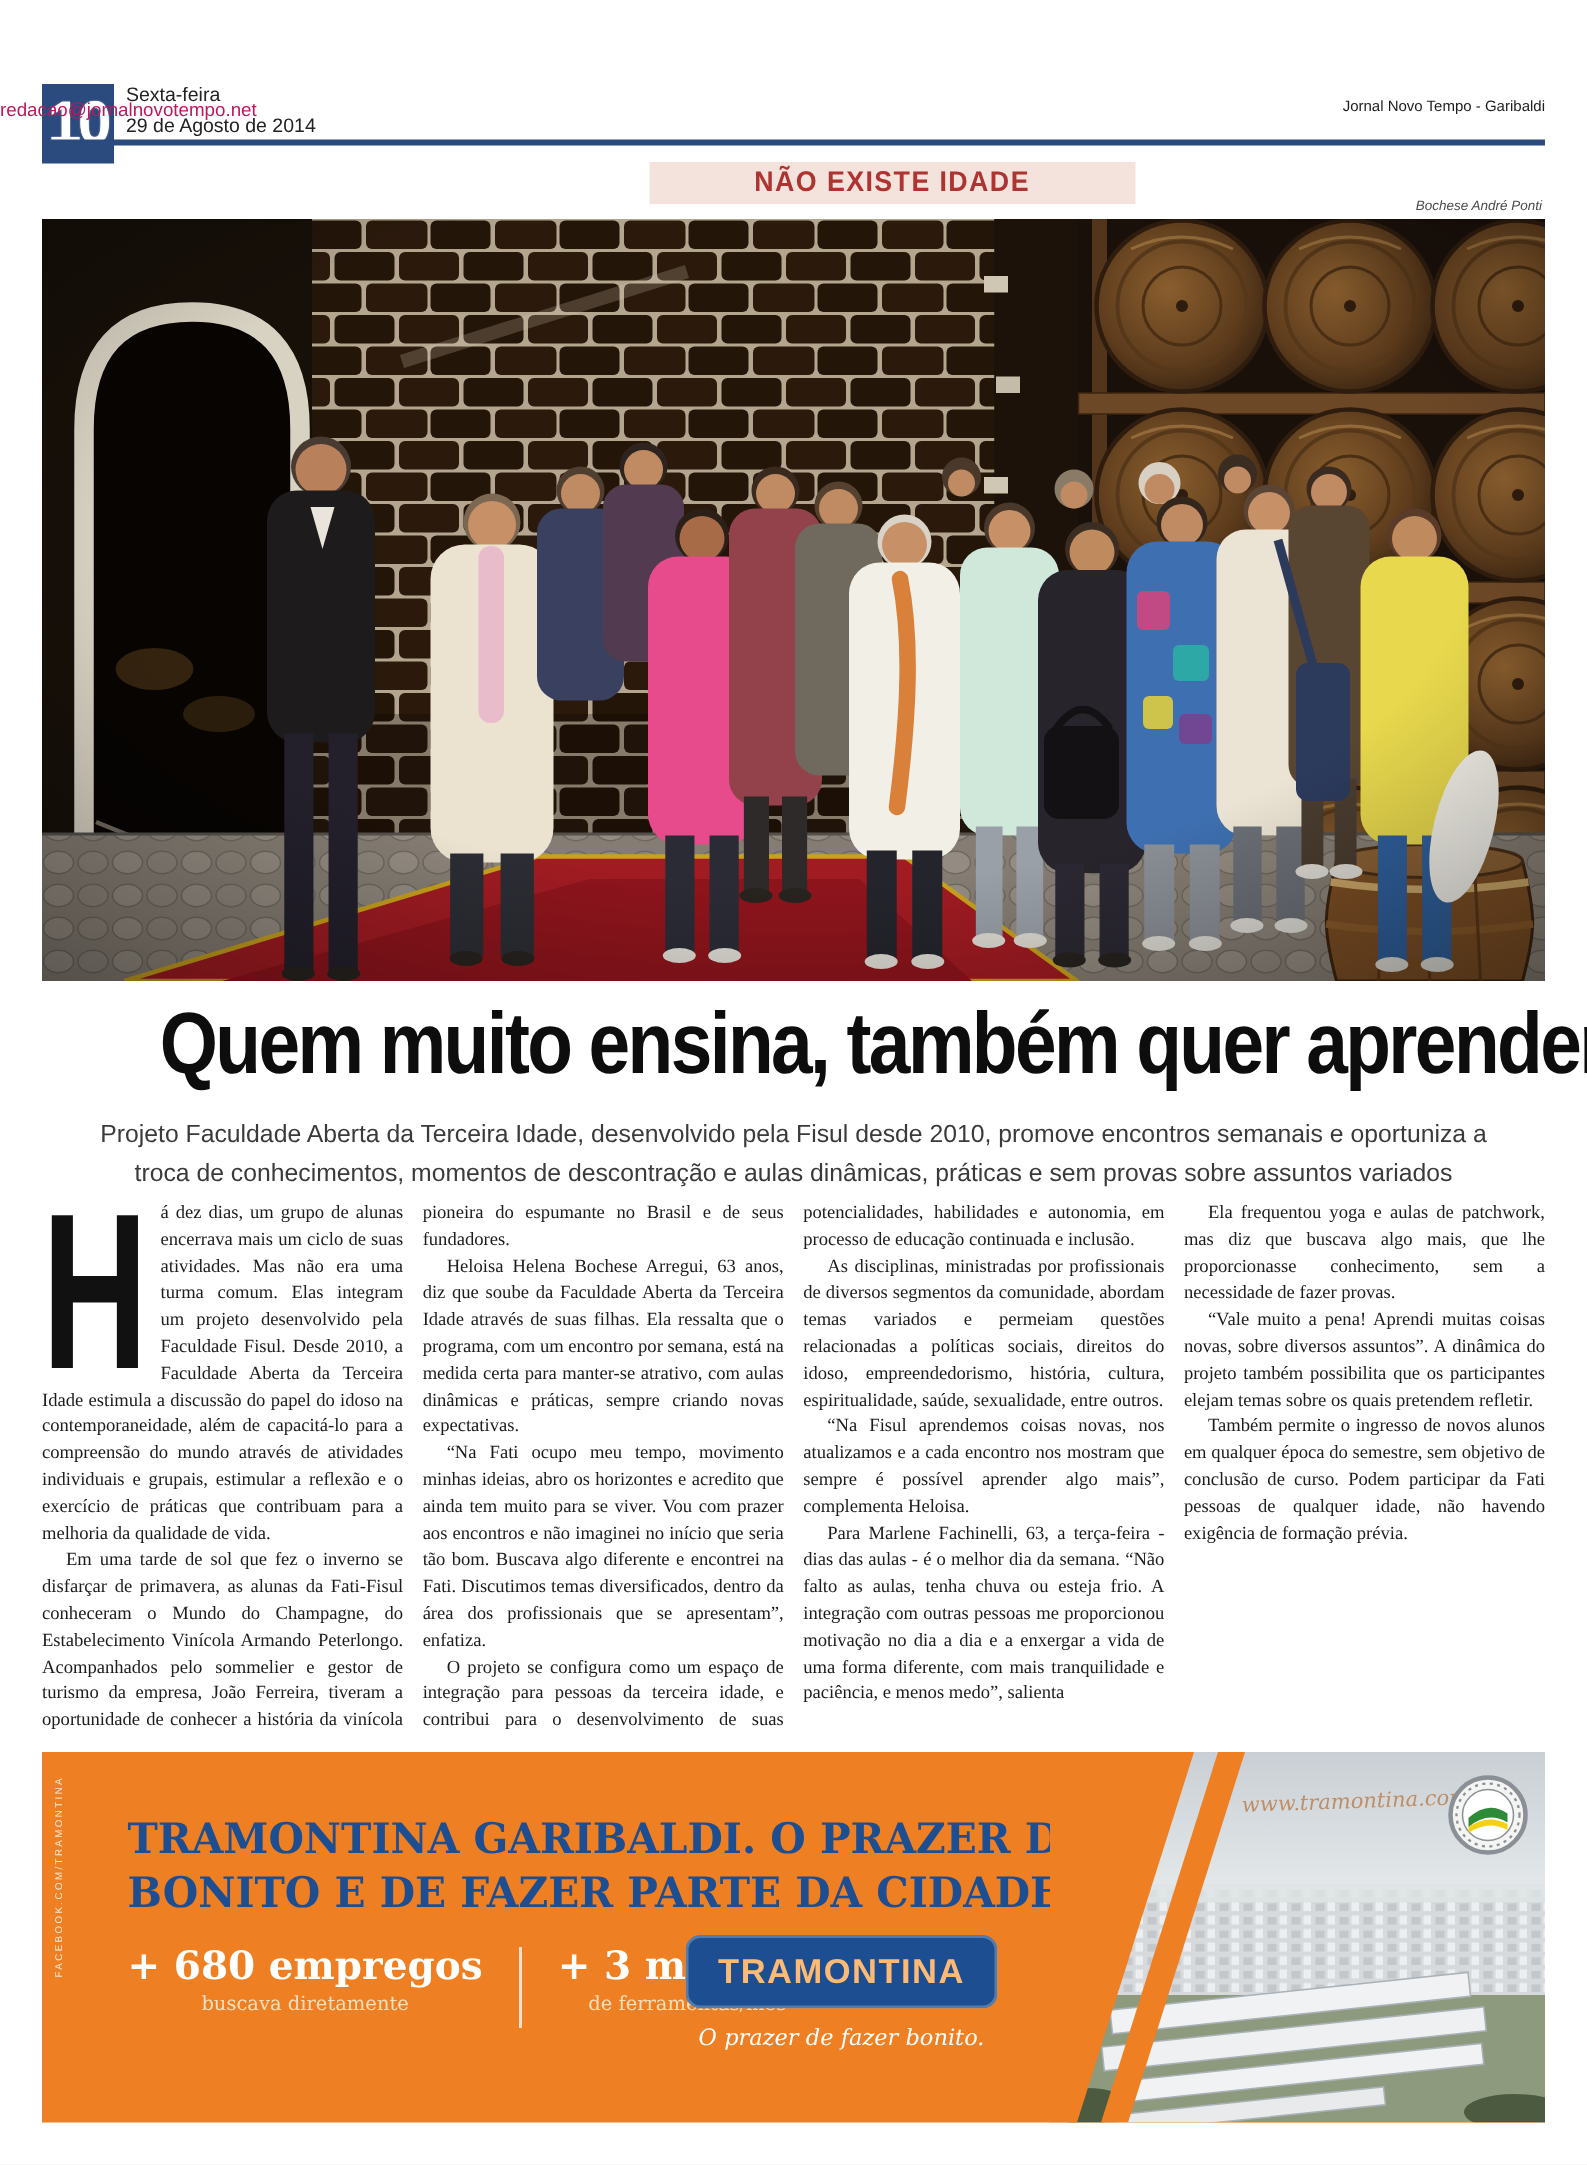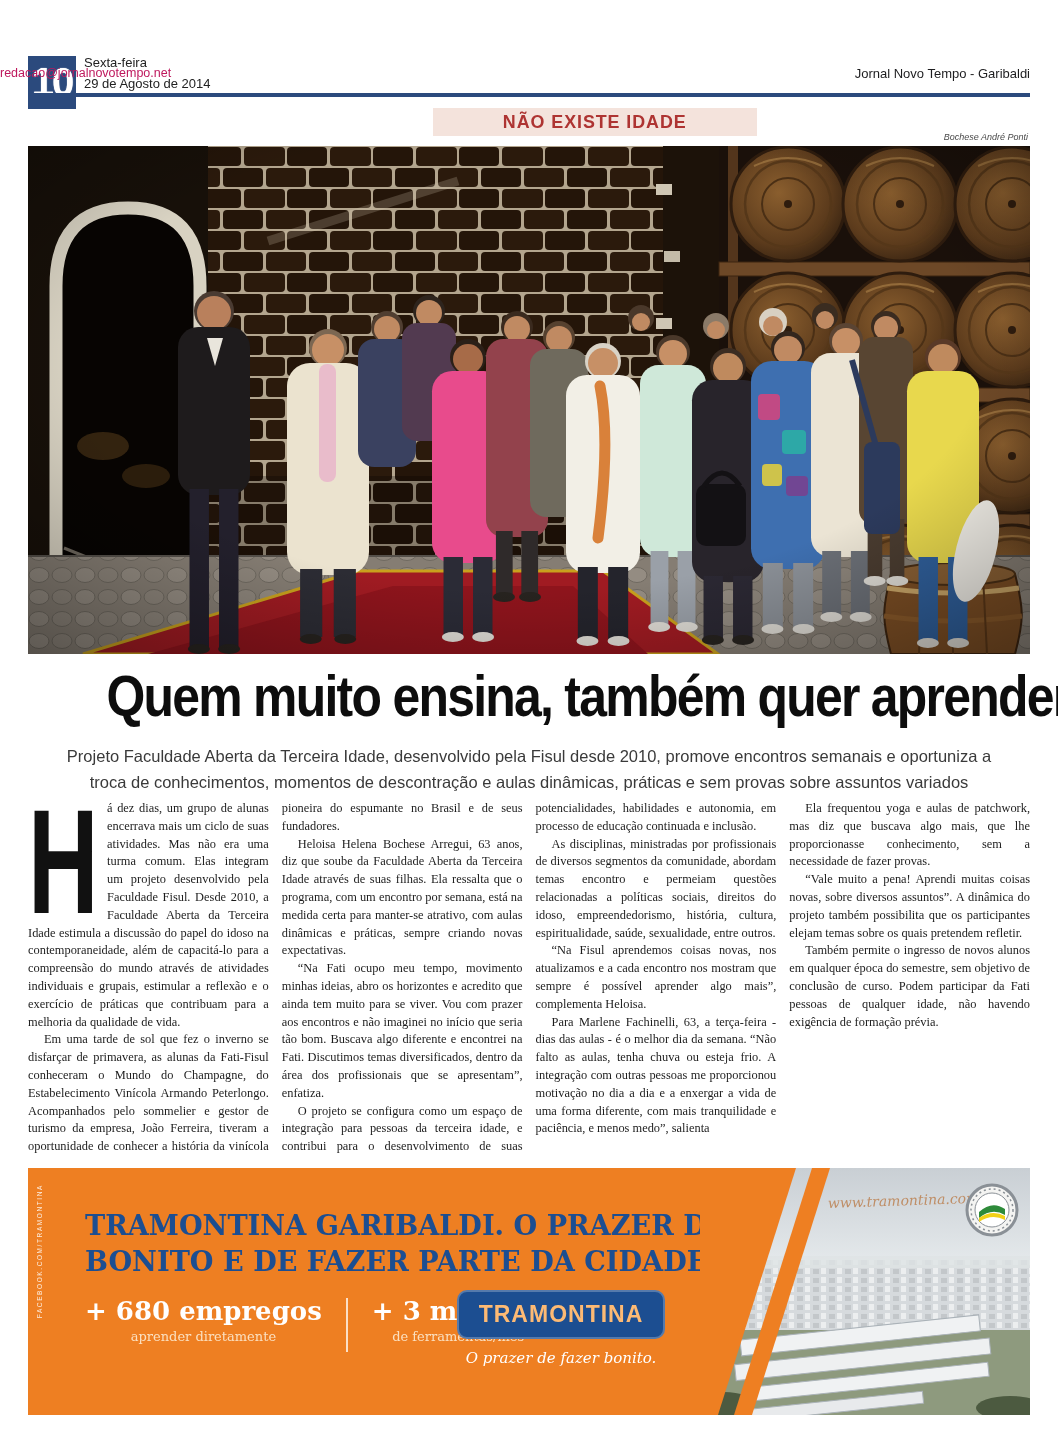--- a/index.html
+++ b/index.html
@@ -5,21 +5,21 @@
   * { margin:0; padding:0; box-sizing:border-box; }
   body { background:#e8e8e8; font-family:"Liberation Sans", sans-serif; }
   .page { position:relative; width:1058px; height:1443px; background:#ffffff; margin:0 auto; overflow:hidden; }
 
   
   .pagenum-box { position:absolute; left:28px; top:44px; width:48px; height:53px;
     background:#2b4a7d; color:#fff; display:flex; align-items:center; justify-content:center;
     font-size:40px; font-weight:bold; letter-spacing:-2px; text-shadow:0 0 1px #fff;margin-top:12px; }
   .dateblock { position:absolute; left:84px; top:52px; font-size:13px; color:#222; line-height:1.65; }
   .masthead-email { position:absolute; left:0; top:66px; width:100%; text-align:left; font-size:12.5px; color:#be185d; }
-  .masthead-paper { position:absolute; right:28px; top:66px; font-size:13px; color:#1d1d1f; }
+  .masthead-paper { position:absolute; right:28px; top:66px; font-size:10px; color:#1d1d1f; }
   .masthead-rule { position:absolute; left:28px; top:93px; width:1002px; height:4px; background:#2b4a7d; }
 
   
   .banner { position:absolute; left:433px; top:108px; width:324px; height:28px;
     background:#f4e3dc; display:flex; align-items:center; justify-content:center; }
   .banner span { color:#ae3432; font-weight:bold; font-size:19px; letter-spacing:1px;
     transform:scaleX(.94); white-space:nowrap; }
 
   .photo-credit { position:absolute; right:30px; top:132px; font-size:9px; color:#4a4a4a; font-style:italic; }
 
@@ -336,38 +336,38 @@
   <p class="subtitle">Projeto Faculdade Aberta da Terceira Idade, desenvolvido pela Fisul desde 2010, promove encontros semanais e oportuniza a troca de conhecimentos, momentos de descontração e aulas dinâmicas, práticas e sem provas sobre assuntos variados</p>
 
   <section class="body-cols">
     <p class="first"><span class="dropcap">
           <i>H</i>
         </span><span>á dez dias, um grupo de alunas encerrava mais um ciclo de suas atividades. Mas não era uma turma comum. Elas integram um projeto desenvolvido pela Faculdade Fisul. Desde 2010, a Faculdade Aberta da Terceira Idade estimula a discussão do papel do idoso na contemporaneidade, além de capacitá-lo para a compreensão do mundo através de atividades individuais e grupais, estimular a reflexão e o exercício de práticas que contribuam para a melhoria da qualidade de vida.</span></p>
     <p>Em uma tarde de sol que fez o inverno se disfarçar de primavera, as alunas da Fati-Fisul conheceram o Mundo do Champagne, do Estabelecimento Vinícola Armando Peterlongo. Acompanhados pelo sommelier e gestor de turismo da empresa, João Ferreira, tiveram a oportunidade de conhecer a história da vinícola pioneira do espumante no Brasil e de seus fundadores.</p>
     <p>Heloisa Helena Bochese Arregui, 63 anos, diz que soube da Faculdade Aberta da Terceira Idade através de suas filhas. Ela ressalta que o programa, com um encontro por semana, está na medida certa para manter-se atrativo, com aulas dinâmicas e práticas, sempre criando novas expectativas.</p>
     <p>“Na Fati ocupo meu tempo, movimento minhas ideias, abro os horizontes e acredito que ainda tem muito para se viver. Vou com prazer aos encontros e não imaginei no início que seria tão bom. Buscava algo diferente e encontrei na Fati. Discutimos temas diversificados, dentro da área dos profissionais que se apresentam”, enfatiza.</p>
     <p>O projeto se configura como um espaço de integração para pessoas da terceira idade, e contribui para o desenvolvimento de suas potencialidades, habilidades e autonomia, em processo de educação continuada e inclusão.</p>
-    <p>As disciplinas, ministradas por profissionais de diversos segmentos da comunidade, abordam temas encontro e permeiam questões relacionadas a políticas sociais, direitos do idoso, empreendedorismo, história, cultura, espiritualidade, saúde, sexualidade, entre outros.</p>
+    <p>As disciplinas, ministradas por profissionais de diversos segmentos da comunidade, abordam temas variados e permeiam questões relacionadas a políticas sociais, direitos do idoso, empreendedorismo, história, cultura, espiritualidade, saúde, sexualidade, entre outros.</p>
     <p>“Na Fisul aprendemos coisas novas, nos atualizamos e a cada encontro nos mostram que sempre é possível aprender algo mais”, complementa Heloisa.</p>
     <p>Para Marlene Fachinelli, 63, a terça-feira - dias das aulas - é o melhor dia da semana. “Não falto as aulas, tenha chuva ou esteja frio. A integração com outras pessoas me proporcionou motivação no dia a dia e a enxergar a vida de uma forma diferente, com mais tranquilidade e paciência, e menos medo”, salienta</p>
     <p>Ela frequentou yoga e aulas de patchwork, mas diz que buscava algo mais, que lhe proporcionasse conhecimento, sem a necessidade de fazer provas.</p>
     <p>“Vale muito a pena! Aprendi muitas coisas novas, sobre diversos assuntos”. A dinâmica do projeto também possibilita que os participantes elejam temas sobre os quais pretendem refletir.</p>
     <p>Também permite o ingresso de novos alunos em qualquer época do semestre, sem objetivo de conclusão de curso. Podem participar da Fati pessoas de qualquer idade, não havendo exigência de formação prévia.</p>
   </section>
 
   <div class="ad">
     <div class="ad-vertical">FACEBOOK.COM/TRAMONTINA</div>
     <div class="ad-headline">
       <div>TRAMONTINA GARIBALDI. O PRAZER DE FAZER</div>
       <div>BONITO E DE FAZER PARTE DA CIDADE.</div>
     </div>
     <div class="ad-stats">
       <div class="ad-stat">
         <div class="val">+ 680 empregos</div>
-        <div class="lbl">aprender diretamente</div>
+        <div class="lbl">buscava diretamente</div>
       </div>
       <div class="ad-divider"></div>
       <div class="ad-stat">
         <div class="val">+ 3 milhões</div>
         <div class="lbl">de ferramentas/mês</div>
       </div>
     </div>
     <div class="ad-logo-wrap">
       <span class="ad-logo">TRAMONTINA</span>
       <div class="ad-tagline">O prazer de fazer bonito.</div>

